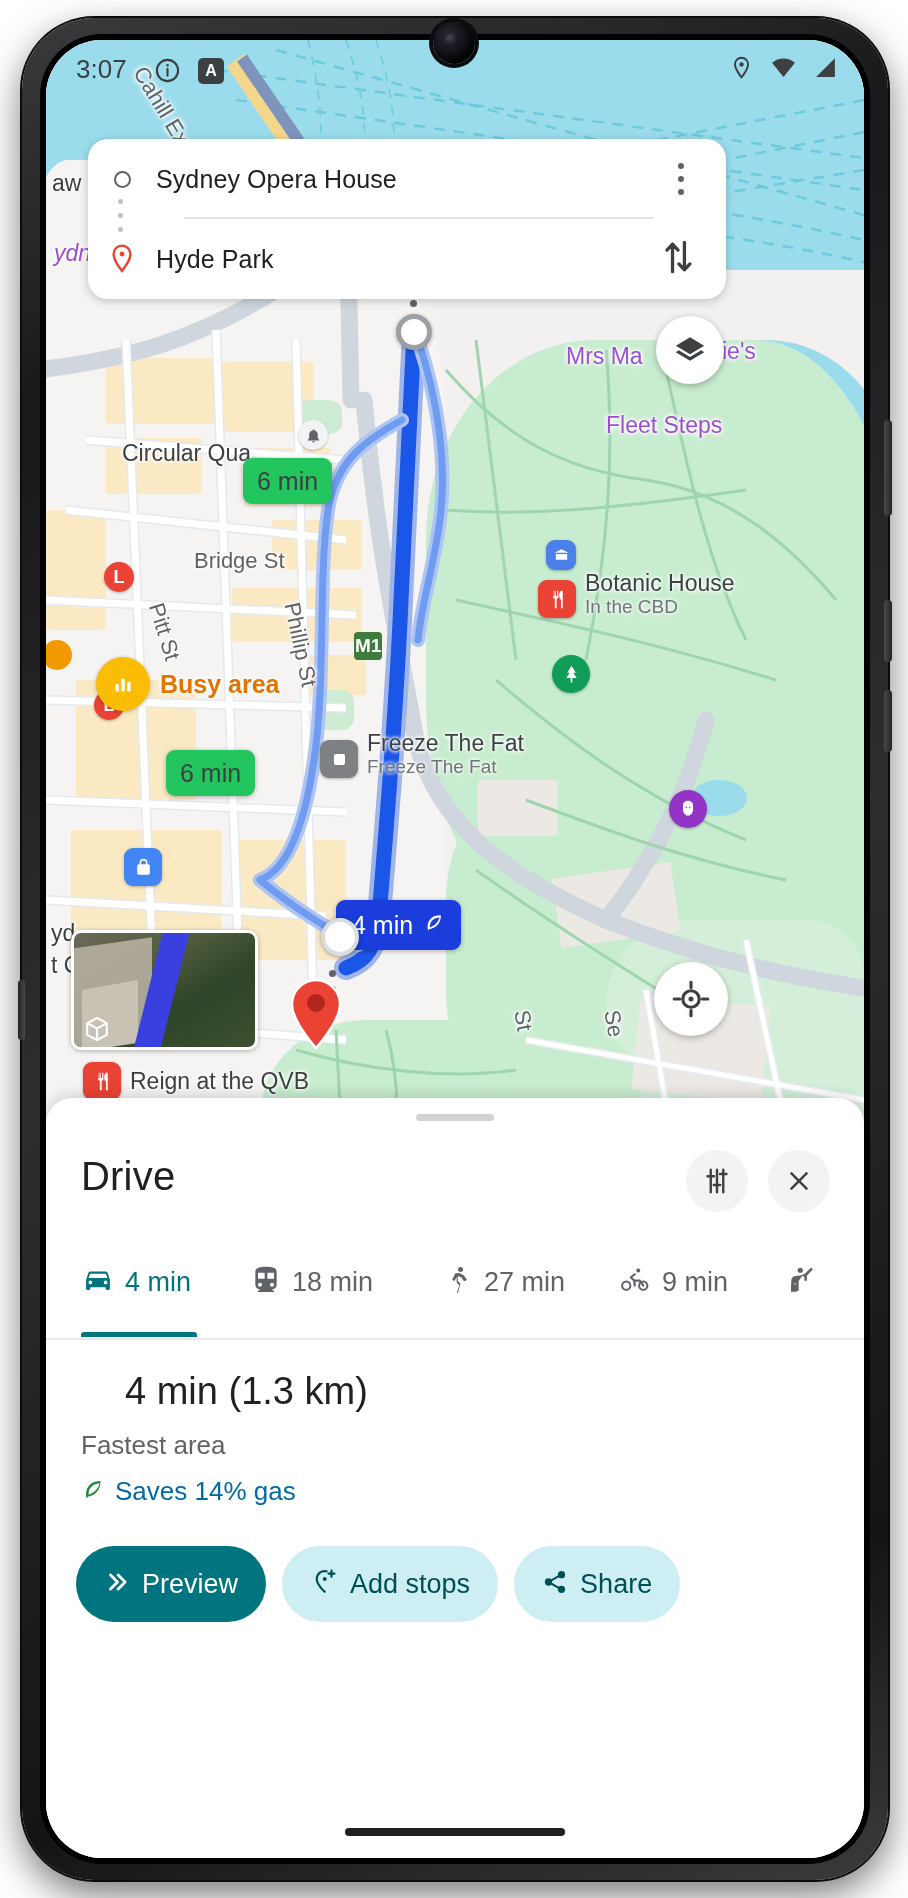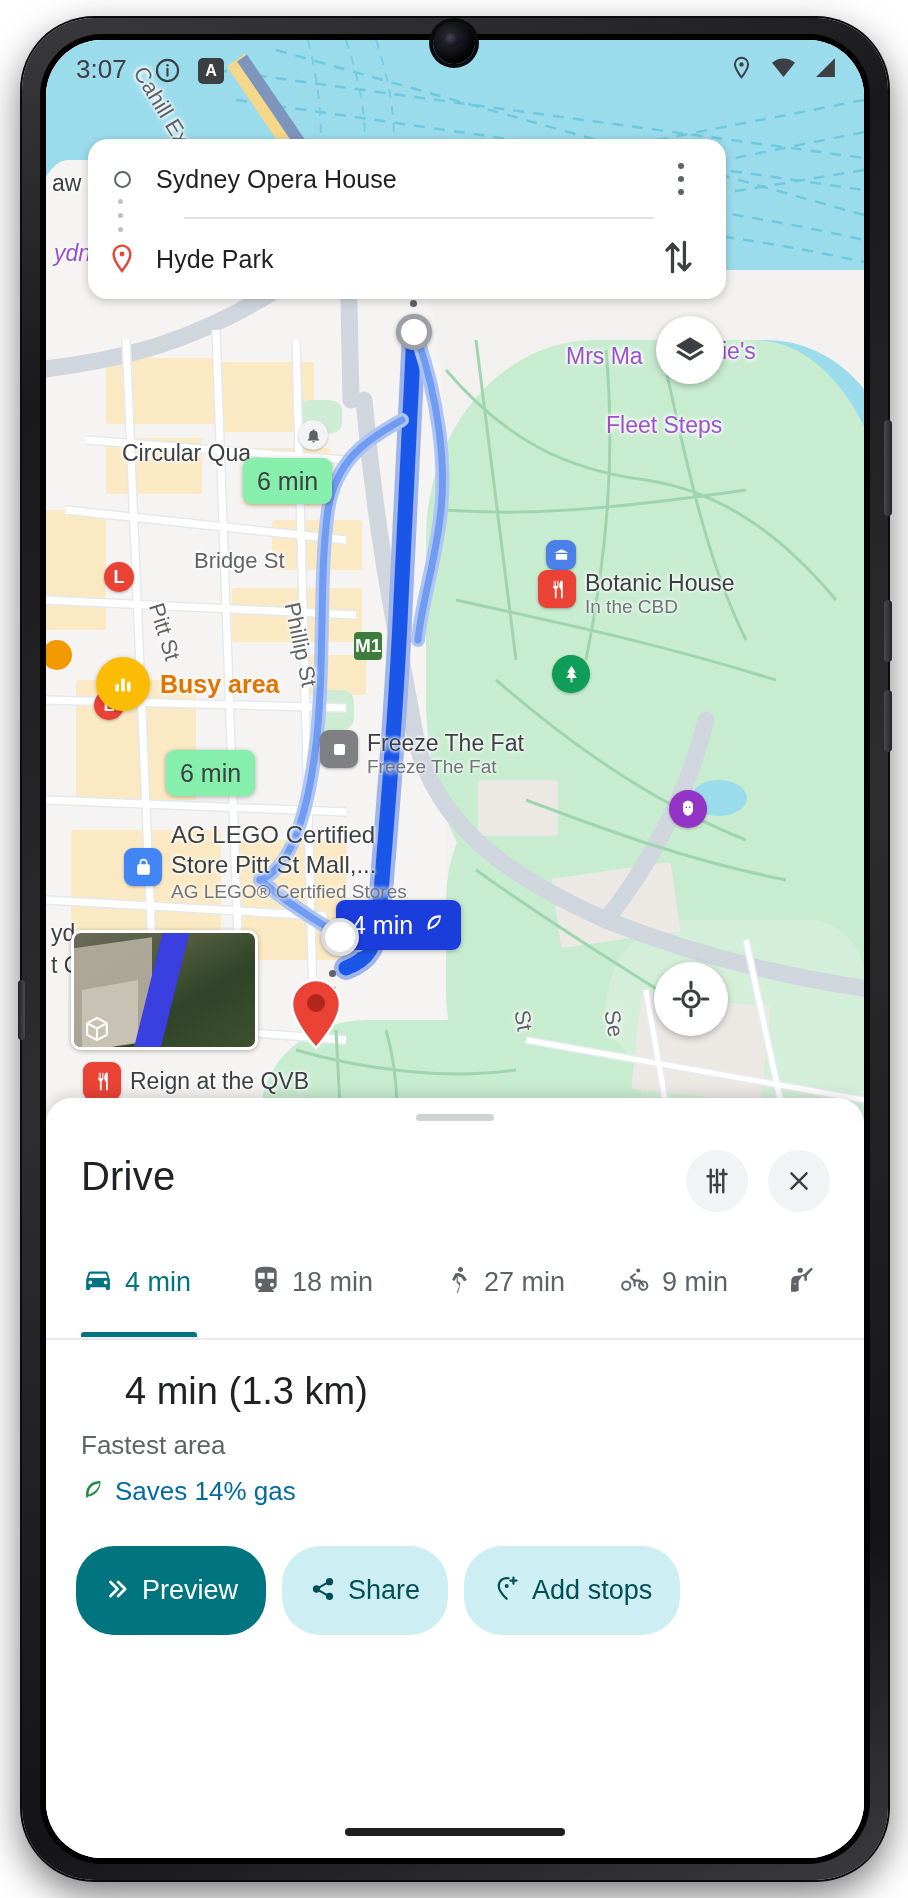--- a/index.html
+++ b/index.html
@@ -135,37 +135,37 @@
   #thumb3d .t-road { position:absolute; left: 72px; top:-12px; width: 26px; height: 160px; background:#3a3fe0; transform: rotate(14deg); }
   #thumb3d .t-bld { position:absolute; left: -4px; top: 10px; width: 82px; height: 104px; background: #b8b2a3; transform: skewY(-8deg); opacity:.88; }
   #thumb3d .t-bld2 { position:absolute; left: 8px; top: 52px; width: 56px; height: 62px; background: #cfc9bb; transform: skewY(-10deg); opacity:.8; }
   #thumb3d-cube { position:absolute; left: 9px; top: 82px; width: 28px; height: 28px; }
 
   
   .route-badge {
     position:absolute; border-radius: 9px; font-size: 25px; font-weight: 400;
     display:flex; align-items:center; z-index: 20; white-space: nowrap;
   }
-  .badge-alt { background:#86efac; color:#3c4043; box-shadow: 0 1px 5px rgba(0,0,0,.3); padding: 0 14px; height: 46px; align-items: center; }
+  .badge-alt { background:#22c55e; color:#3c4043; box-shadow: 0 1px 5px rgba(0,0,0,.3); padding: 0 14px; height: 46px; align-items: center; }
   .badge-main { background:#1a3ddb; color:#fff; padding: 0 16px; height: 50px; box-shadow: 0 1px 5px rgba(0,0,0,.3); }
   #badge-6a { left: 197px; top: 418px; }
   #badge-6b { left: 120px; top: 710px; }
   #badge-4 { left: 290px; top: 860px; }
   .leaf-ico { margin-left: 10px; }
 
   
   #busy-chip { position:absolute; left: 50px; top: 617px; display:flex; align-items:center; z-index:20; }
   #busy-circle {
     width: 54px; height: 54px; border-radius: 50%; background:#fbbc04;
     display:flex; align-items:center; justify-content:center; box-shadow: 0 1px 4px rgba(0,0,0,.25);
   }
   #busy-label { margin-left: 10px; font-size: 25px; font-weight: 700; color:#e37400; text-shadow: 0 0 4px #fff, 0 0 3px #fff, 0 0 6px #fff; }
 
   
-  .poi { position:absolute; z-index: 18; display:flex; align-items:flex-start; }
+  .poi { position:absolute; z-index: 18; display:flex; align-items:flex-end; }
   .poi-sq { width: 38px; height: 38px; border-radius: 9px; display:flex; align-items:center; justify-content:center; box-shadow: 0 1px 3px rgba(0,0,0,.3); flex:0 0 38px;}
   .poi-circ { width: 38px; height: 38px; border-radius: 50%; display:flex; align-items:center; justify-content:center; box-shadow: 0 1px 3px rgba(0,0,0,.3);}
   .poi-txt { margin-left: 9px; }
   .poi-name { font-size: 23px; color:#3c4043; line-height: 26px; text-shadow: 0 0 4px #fff,0 0 4px #fff,0 0 3px #fff; }
   .poi-sub  { font-size: 19px; color:#70757a; line-height: 22px; text-shadow: 0 0 4px #fff,0 0 4px #fff; }
   .l-pin { position:absolute; width: 30px; height: 30px; border-radius:50%; background:#ea4335; color:#fff; font-size:18px; font-weight:700; display:flex; align-items:center; justify-content:center; z-index:18; box-shadow:0 1px 3px rgba(0,0,0,.3);}
 
   
   .mlabel {
     position:absolute; font-size: 23px; color:#3c4043; z-index: 14;
@@ -206,21 +206,21 @@
   .tab.active .tlabel { color:#00747f; font-weight: 500; }
   #tab-underline { position:absolute; left: 35px; top: 86px; width: 116px; height: 5px; background:#00747f; border-radius: 3px 3px 0 0; }
   #tabs-divider { position:absolute; left:0; top: 240px; width: 100%; height: 1.5px; background:#e8eaed; }
 
   #route-sum { position:absolute; left: 35px; top: 272px; font-size: 38px; color:#202124;margin-left:44px; }
   #route-desc { position:absolute; left: 35px; top: 332px; font-size: 26px; color:#5f6368; }
   #route-eco { position:absolute; left: 35px; top: 378px; display:flex; align-items:center; }
   #route-eco .etxt { font-size: 26px; color:#0369a1; margin-left: 10px; }
 
   #actions { position:absolute; left: 30px; top: 448px; display:flex; align-items:center; }
-  .act-btn { height: 89px; border-radius: 38px; display:flex; align-items:center; padding: 0 28px; margin-right: 16px; }
+  .act-btn { height: 76px; border-radius: 38px; display:flex; align-items:center; padding: 0 28px; margin-right: 16px; }
   #btn-preview { background:#00747f; color:#fff; }
   #btn-addstops, #btn-share { background:#cdeef3; color:#004f57; }
   .act-label { font-size: 27px; font-weight: 500; margin-left: 12px; }
 
   #nav-bar { position:absolute; left: 50%; transform: translateX(-50%); bottom: 22px; width: 220px; height: 8px; border-radius: 5px; background:#1f1f1f; z-index:50; }
 
   
   #statusbar { position:absolute; left:0; top: 0; width: 818px; height: 58px; z-index: 28; }
   #sb-time { position:absolute; left: 30px; top: 14px; font-size: 26px; color:#3c4043; font-weight:500; }
   #sb-info { position:absolute; left: 108px; top: 17px; width:27px; height:27px; }
@@ -466,24 +466,20 @@
         <div class="poi-sub">Freeze The Fat</div>
       </div>
     </div>
 
     <div class="poi" style="left:78px; top:780px; width: 310px;">
       <div class="poi-sq" style="background:#4285f4; margin-top:28px;">
         <svg width="19" height="19" viewBox="0 0 24 24" fill="#fff">
             <path d="M18 8h-1V6a5 5 0 1 0-10 0v2H6a2 2 0 0 0-2 2v9a2 2 0 0 0 2 2h12a2 2 0 0 0 2-2v-9a2 2 0 0 0-2-2zM9 6a3 3 0 1 1 6 0v2H9V6z"></path>
           </svg>
       </div>
-      <div class="poi-txt" style="width:250px;">
-        <div class="poi-name" style="font-size:24px; line-height:30px;">AG LEGO Certified Store Pitt St Mall,...</div>
-        <div class="poi-sub" style="line-height:24px;">AG LEGO® Certified Stores</div>
-      </div>
     </div>
 
     <div class="poi" style="left:22px; top:1022px;padding-left:15px;">
       <div class="poi-sq" style="background:#ea4335;">
         <svg width="21" height="21" viewBox="0 0 24 24" fill="#fff">
             <path d="M7 2v7a2 2 0 0 0 2 2v11h2V11a2 2 0 0 0 2-2V2h-1.3v6H10V2H8.6v6H7.3V2H7zm9 0c-1.4 1-2 3-2 5.5S14.7 12 16 12v10h2V2h-2z"></path>
           </svg>
       </div>
       <div class="poi-txt">
         <div class="poi-name" style="line-height:38px;">Reign at the QVB</div>
@@ -696,40 +692,40 @@
     <div id="actions">
       <div class="act-btn" id="btn-preview">
         <span>
           <svg width="26" height="26" viewBox="0 0 24 24" fill="none" stroke="#fff" stroke-width="2.6" stroke-linecap="round" stroke-linejoin="round">
               <path d="M6 5.5 12.5 12 6 18.5"></path>
               <path d="M13 5.5 19.5 12 13 18.5"></path>
             </svg>
         </span>
         <span class="act-label">Preview</span>
       </div>
+      <div class="act-btn" id="btn-addstops">
+        <span>
+          <svg width="28" height="28" viewBox="0 0 24 24" fill="none" stroke="#004f57" stroke-width="1.9" stroke-linecap="round">
+            <path d="M12.6 20.4S5.8 14 5.8 9.4a6.8 6.8 0 0 1 8.4-6.6"></path>
+            <circle cx="12.6" cy="9.4" r="1.7" fill="#004f57" stroke="none"></circle>
+            <path d="M18.4 2.2v5.2M15.8 4.8H21"></path>
+          </svg>
+        </span>
+        <span class="act-label">Add stops</span>
+      </div>
       <div class="act-btn" id="btn-share">
         <span>
           <svg width="26" height="26" viewBox="0 0 24 24" fill="none" stroke="#004f57" stroke-width="1.9">
               <circle cx="18" cy="5.2" r="2.4" fill="#004f57"></circle>
               <circle cx="6" cy="12" r="2.4" fill="#004f57"></circle>
               <circle cx="18" cy="18.8" r="2.4" fill="#004f57"></circle>
               <path d="M8.2 10.8 15.8 6.4M8.2 13.2l7.6 4.4" stroke-linecap="round"></path>
             </svg>
         </span>
         <span class="act-label">Share</span>
       </div>
-      <div class="act-btn" id="btn-addstops">
-        <span>
-          <svg width="28" height="28" viewBox="0 0 24 24" fill="none" stroke="#004f57" stroke-width="1.9" stroke-linecap="round">
-            <path d="M12.6 20.4S5.8 14 5.8 9.4a6.8 6.8 0 0 1 8.4-6.6"></path>
-            <circle cx="12.6" cy="9.4" r="1.7" fill="#004f57" stroke="none"></circle>
-            <path d="M18.4 2.2v5.2M15.8 4.8H21"></path>
-          </svg>
-        </span>
-        <span class="act-label">Add stops</span>
-      </div>
     </div>
 
     <div id="nav-bar"></div>
   </div>
 </div>
 
 <div id="camera"></div>
 
 </body></html>

